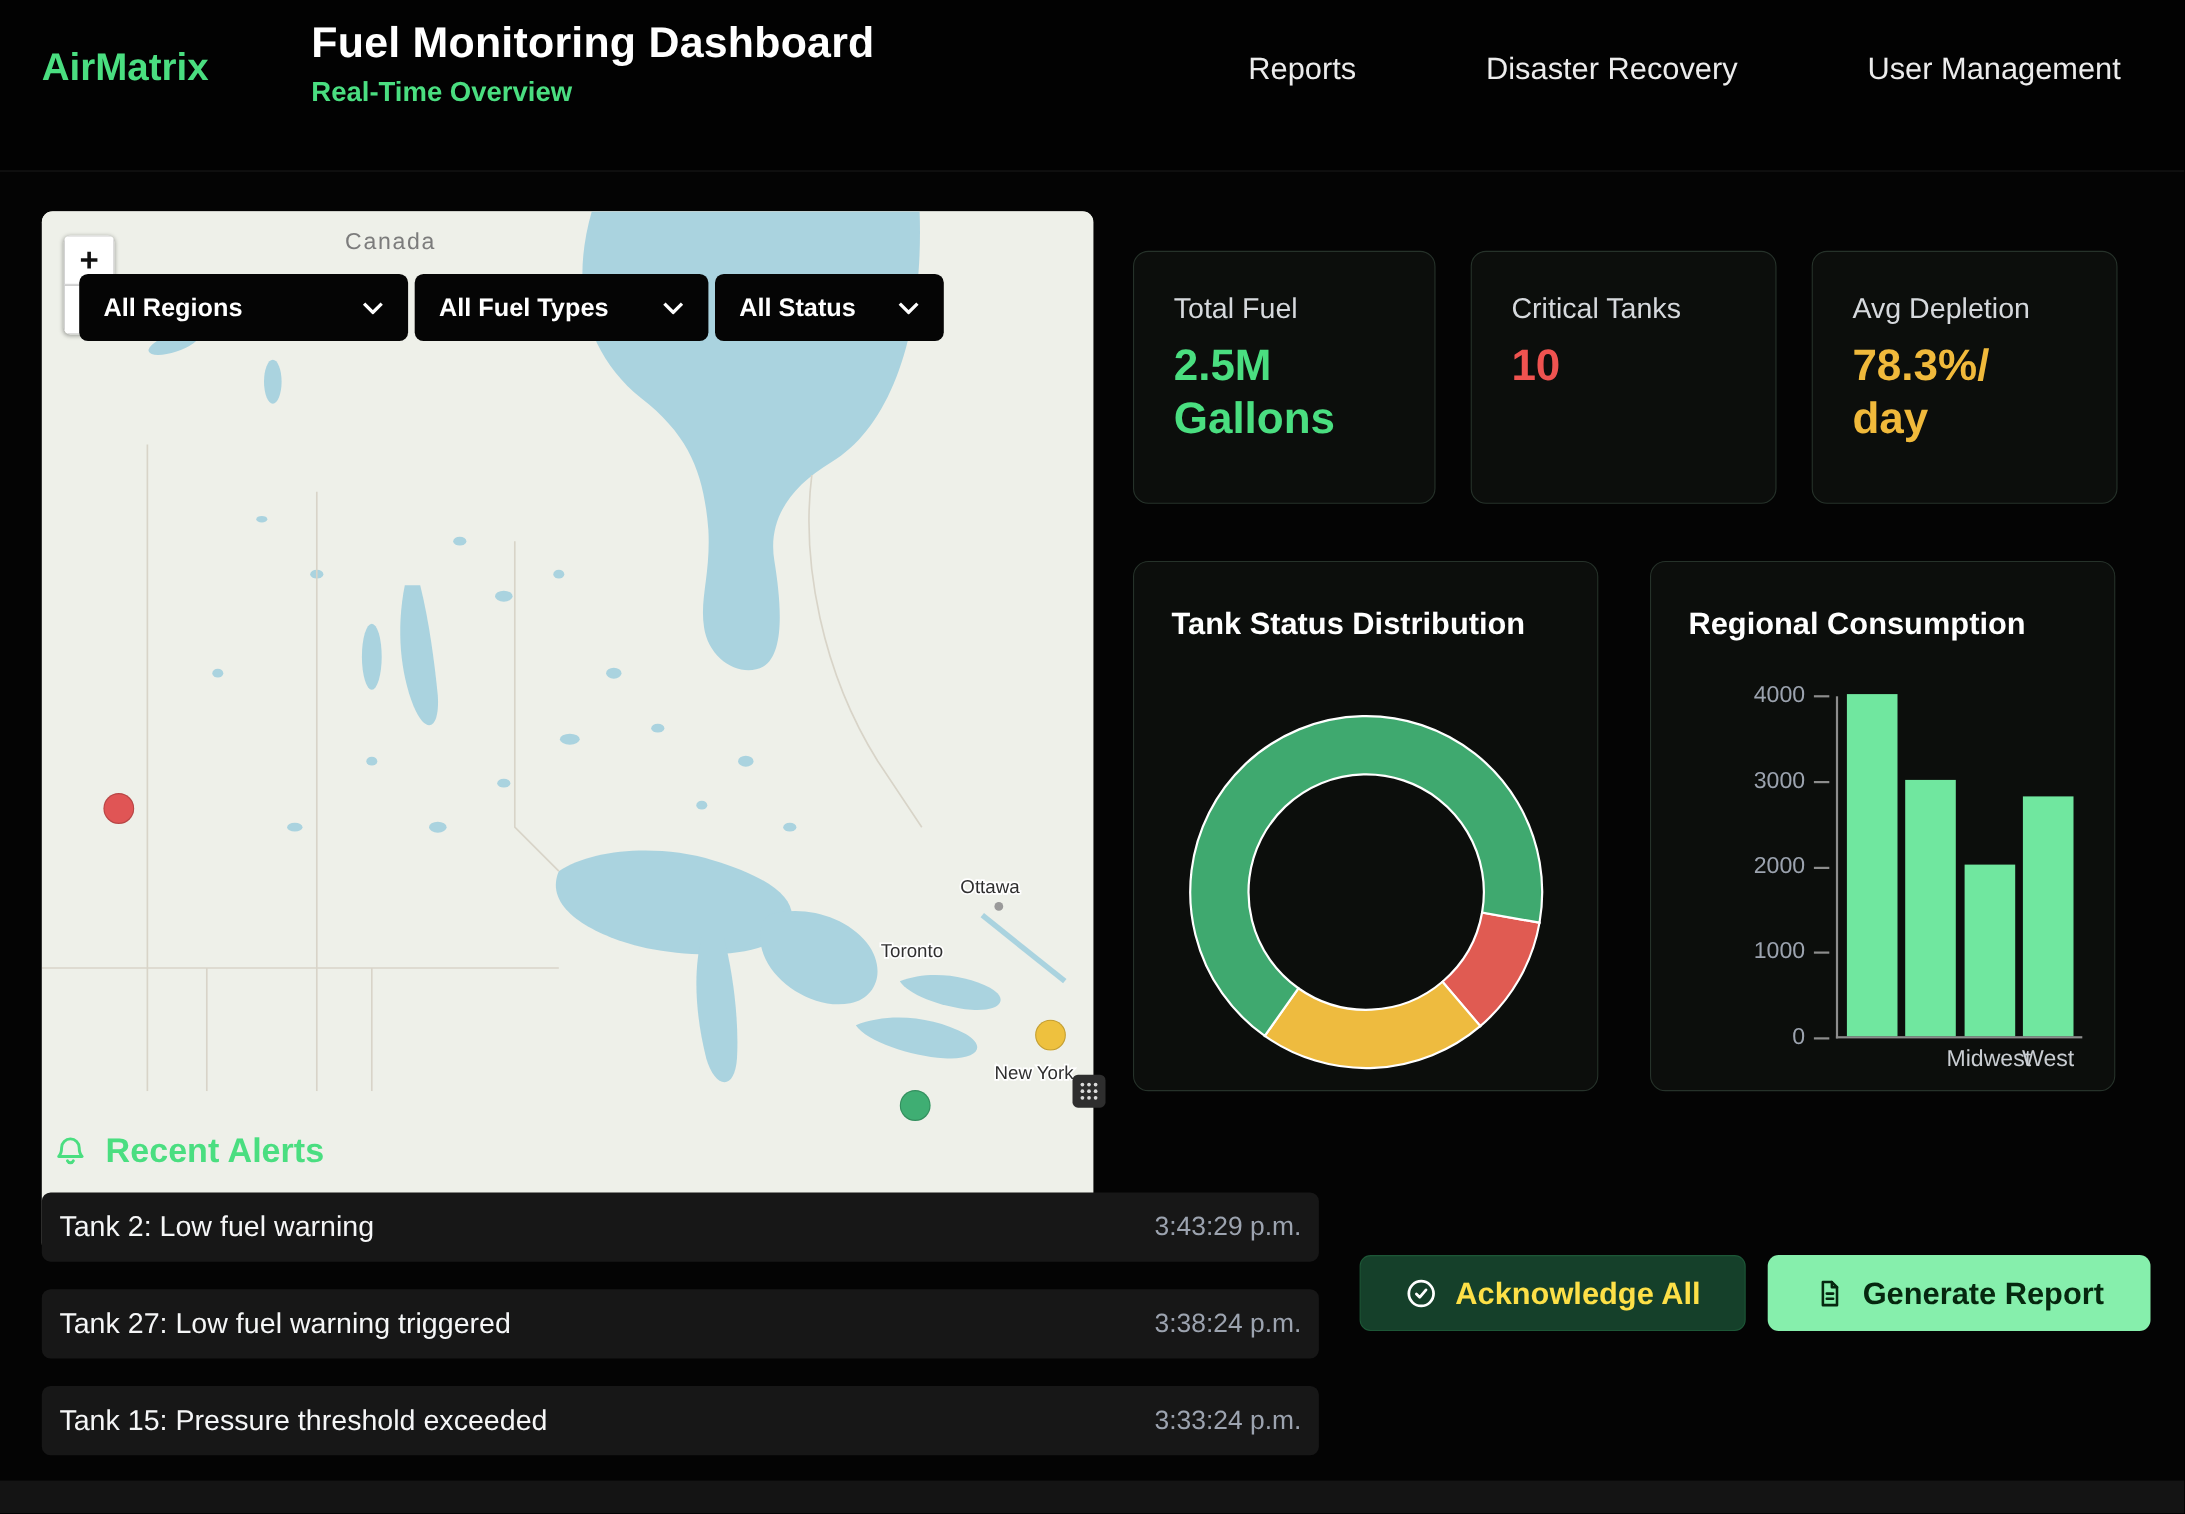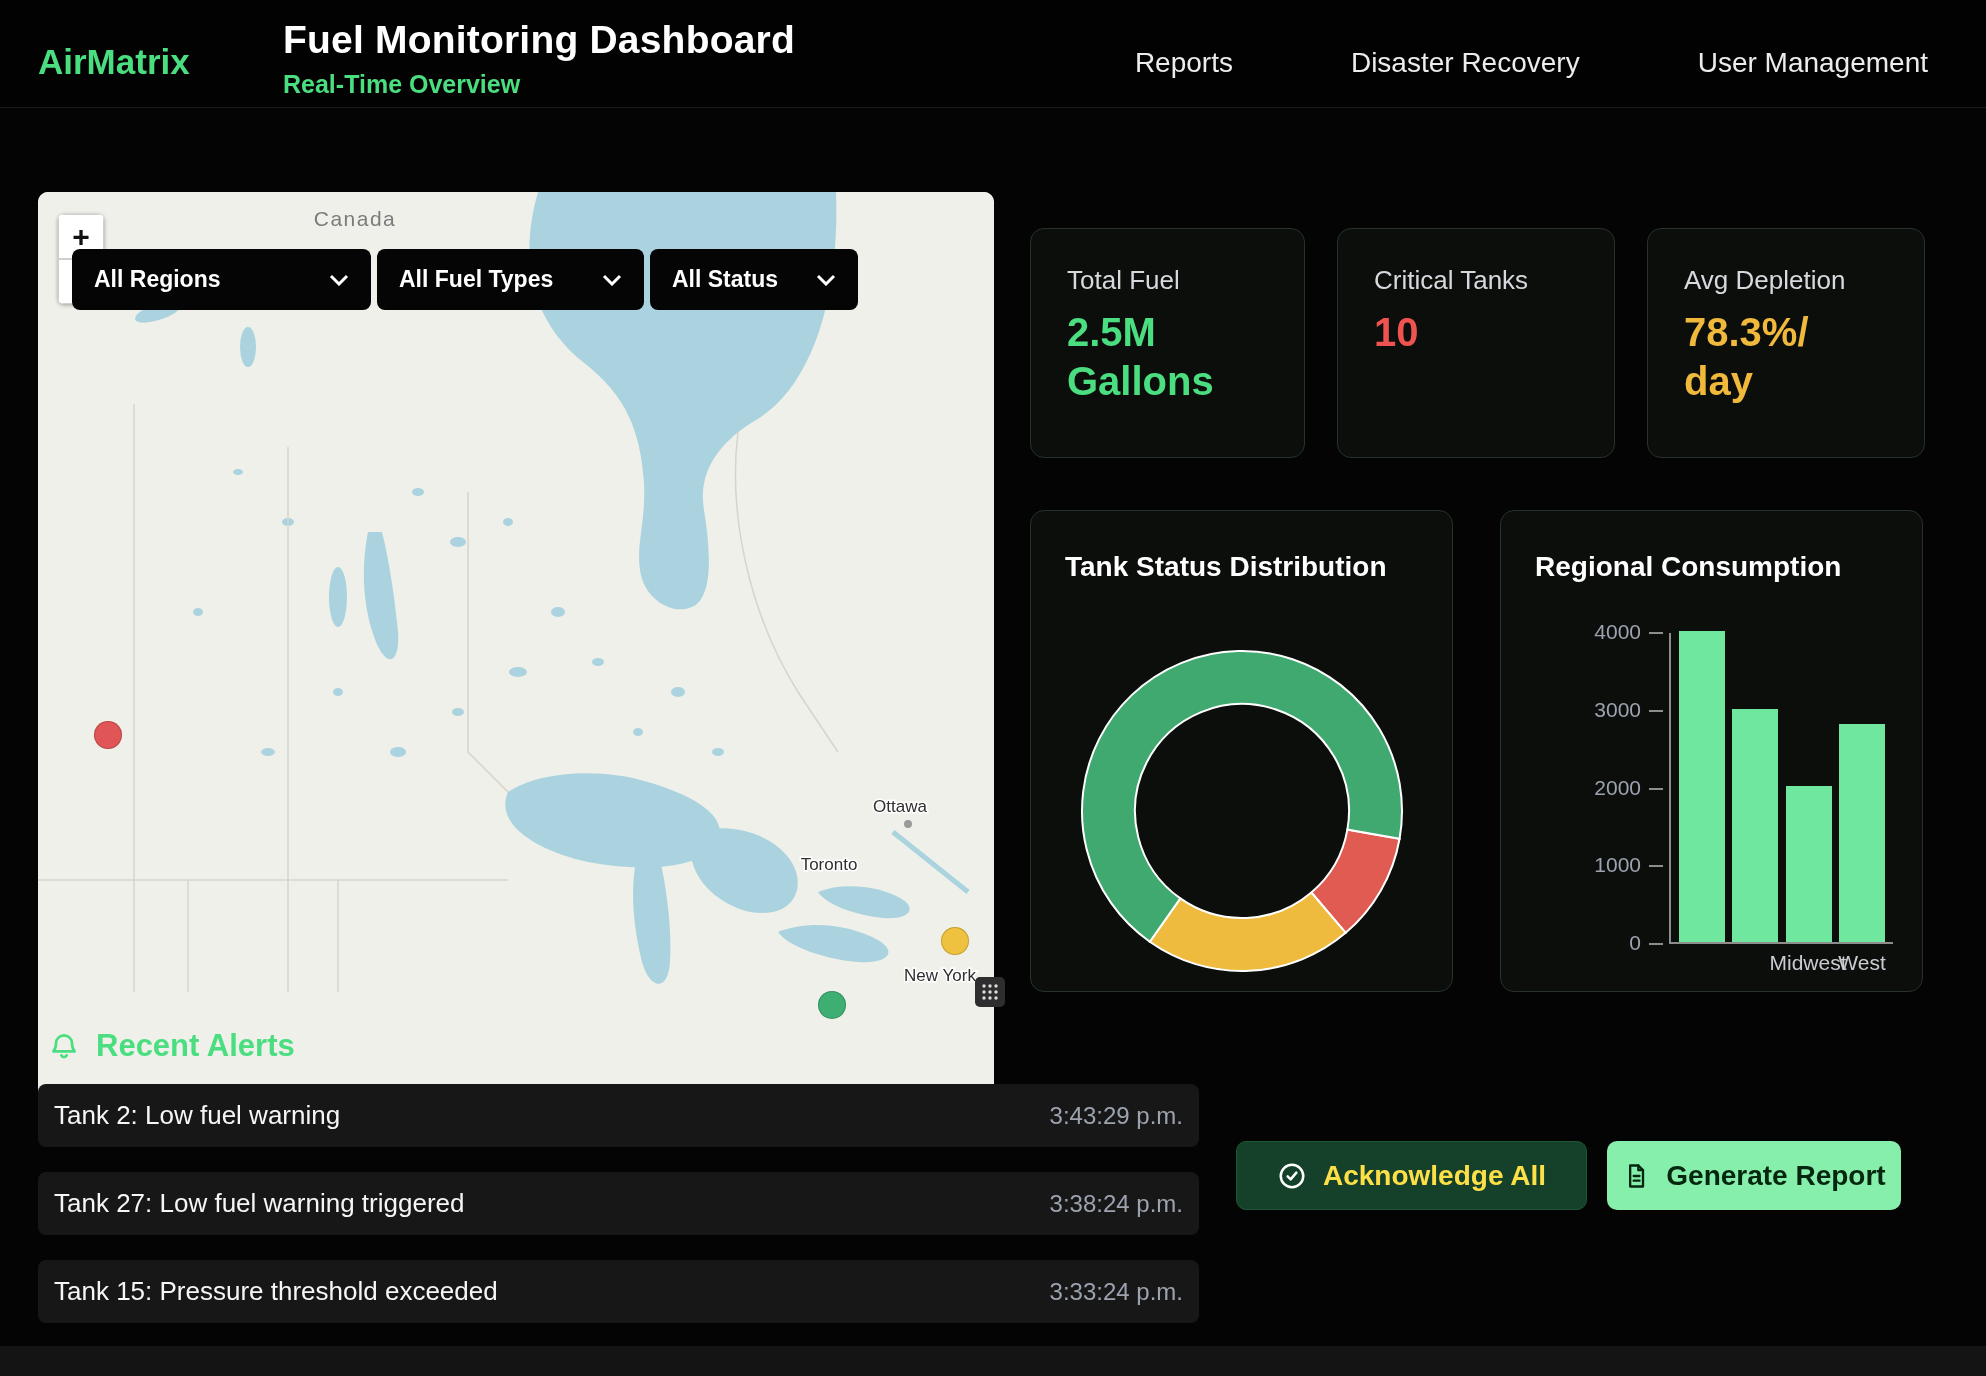--- a/index.html
+++ b/index.html
@@ -1,21 +1,21 @@
 <!DOCTYPE html>
 <html><head>
 <meta charset="utf-8">
 <style>
   * { margin:0; padding:0; box-sizing:border-box; }
   html,body { background:#000; }
   body { font-family:"Liberation Sans", sans-serif; }
   .app { position:relative; width:1986px; height:1376px; background:#040404; overflow:hidden; }
 
   
-  .header { position:absolute; inset:0 0 auto 0; height:108px; background:#020202; border-bottom:1px solid #1a1a1a; }
+  .header { position:absolute; inset:0 0 auto 0; height:156px; background:#020202; border-bottom:1px solid #1a1a1a; }
   .brand { position:absolute; left:38px; top:42px; font-size:35px; font-weight:bold; color:#4ade80; cursor:pointer; }
   .title-block { position:absolute; left:283px; top:18px; }
   .page-title { font-size:39px; font-weight:bold; color:#ffffff; letter-spacing:0.2px; }
   .page-subtitle { margin-top:8px; font-size:25px; font-weight:bold; color:#4ade80; }
   .nav { position:absolute; right:58px; top:0; height:125px; display:flex; align-items:center; gap:118px; }
   .nav-item { color:#ececec; font-size:28px; cursor:pointer; white-space:nowrap; }
 
   
   .map { position:absolute; left:38px; top:192px; width:956px; height:948px; border-radius:10px; overflow:hidden; background:#eef0e9; cursor:grab; }
   .map svg.base { position:absolute; inset:0; }
@@ -53,21 +53,21 @@
 
   
   .alerts-title { position:absolute; left:48px; top:1028px; display:flex; align-items:center; gap:16px; color:#4ade80; font-size:31px; font-weight:bold; }
   .alert-row { position:absolute; left:38px; width:1161px; height:63px; background:#171717; border-radius:8px; display:flex; align-items:center; justify-content:space-between; padding:0 16px; cursor:pointer; }
   .alert-row.r1{ top:1084px; } .alert-row.r2{ top:1172px; } .alert-row.r3{ top:1260px; }
   .alert-message { color:#f5f6f7; font-size:26px; }
   .alert-time { color:#9ca3af; font-size:24px; }
 
   .btn { position:absolute; top:1141px; height:69px; border-radius:10px; border:none; display:flex; align-items:center; justify-content:center; gap:16px; font-size:28px; font-weight:bold; cursor:pointer; font-family:inherit; }
   .btn-ack { left:1236px; width:351px; background:#15402a; color:#fde047; border:1px solid #1d5737; }
-  .btn-gen { left:1607px; width:294px; background:#86efac; color:#06270f; }
+  .btn-gen { left:1607px; width:348px; background:#86efac; color:#06270f; }
 
   .footer-strip { position:absolute; left:0; top:1346px; width:100%; height:30px; background:#141414; }
 </style>
 </head>
 <body>
 
 <div class="app">
 
   <div class="header">
     <div class="brand">AirMatrix</div>

